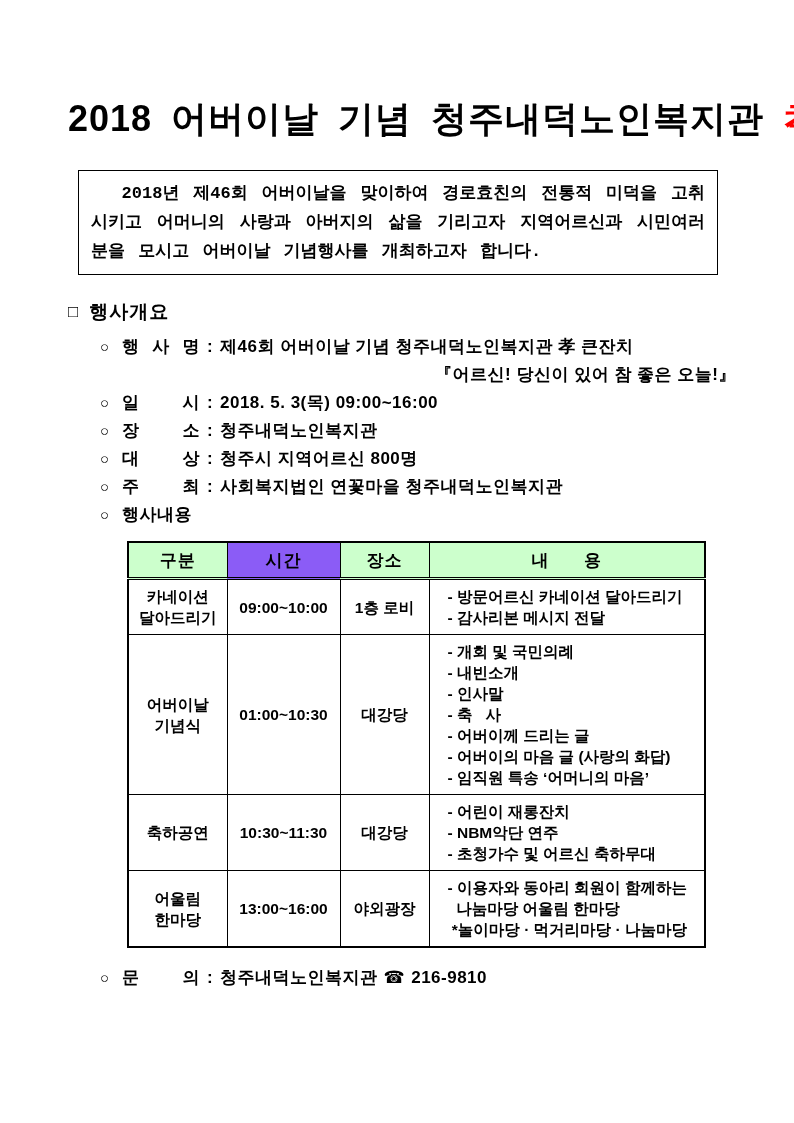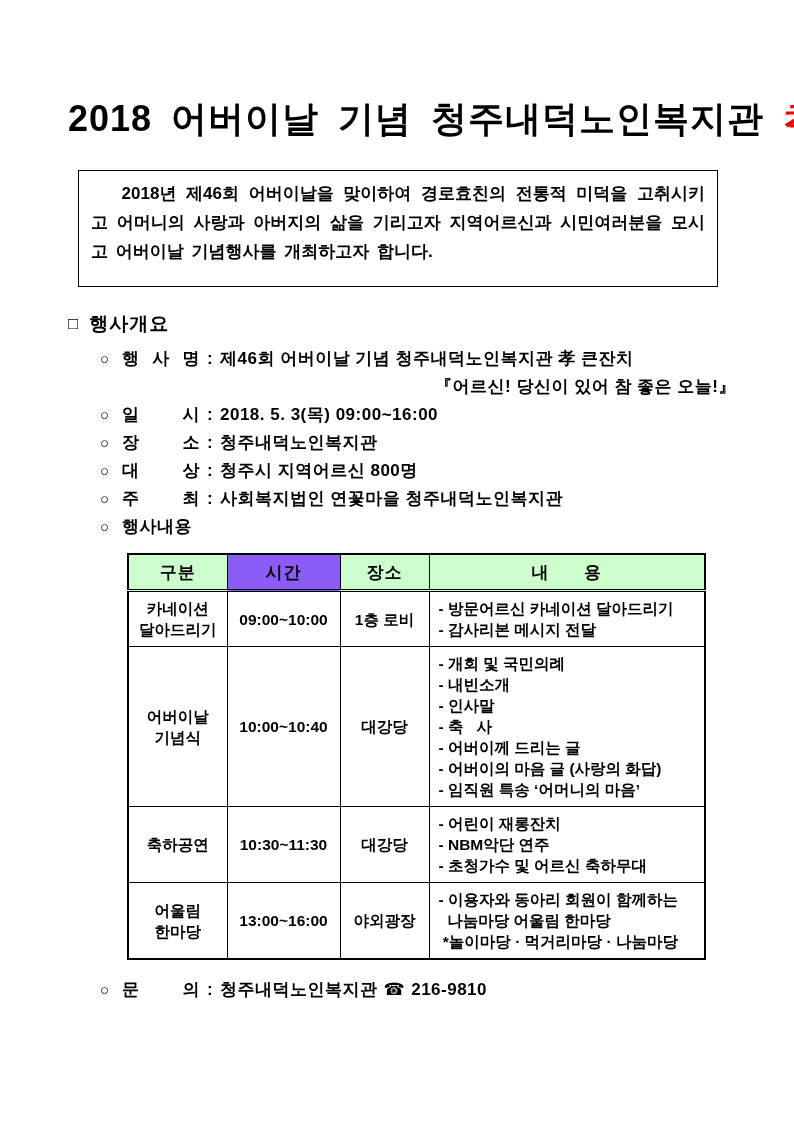--- a/index.html
+++ b/index.html
@@ -24,21 +24,22 @@
     white-space:nowrap;
   }
   .hyo   { color:#ff0000; padding:0 2px; }
   .feast { color:#0000ff; }
   
   .intro-box {
     margin-left:10px;
     width:640px;
     box-sizing:border-box;
     border:1px solid #000;
-    padding:8px 12px 20px 12px;
+    padding:8px 12px 8px 12px;
+    font-family:Liberation Mono, monospace;
   }
   .intro-text {
     margin:0;
     font-size:17px;
     line-height:29px;
     text-align:justify;
     text-indent:1.8em;
     word-spacing:3px;
   }
   
@@ -95,21 +96,21 @@
     white-space:pre;
     letter-spacing:1px;
   }
   .schedule td {
     border:1px solid #000;
     vertical-align:middle;
     font-size:15.5px;
     padding:6px 4px;
   }
   td.c-cat, td.c-time, td.c-place { text-align:center; line-height:21px; }
-  td.c-details { text-align:left; padding-left:9px; padding-right:4px; }
+  td.c-details { text-align:left; padding-left:18px; padding-right:4px; }
   td.c-details div { white-space:pre-wrap; line-height:21px; }
   
   .contact { margin:16px 0 0 32px; }
 </style>
 </head>
 <body>
 
 <div class="page">
 
   <h1 class="doc-title"><span>2018 어버이날 기념 청주내덕노인복지관</span> <span class="hyo">孝</span> <span class="feast">큰잔치</span></h1>
@@ -199,21 +200,21 @@
             <div>- 방문어르신 카네이션 달아드리기</div>
             <div>- 감사리본 메시지 전달</div>
           </td>
         </tr>
         <tr>
           <td class="c-cat">
             <div>어버이날</div>
             <div>기념식</div>
           </td>
           <td class="c-time">
-            <div>10:00~10:40</div>
+            <div>01:00~10:30</div>
           </td>
           <td class="c-place">
             <div>대강당</div>
           </td>
           <td class="c-details">
             <div>- 개회 및 국민의례</div>
             <div>- 내빈소개</div>
             <div>- 인사말</div>
             <div>- 축   사</div>
             <div>- 어버이께 드리는 글</div>

